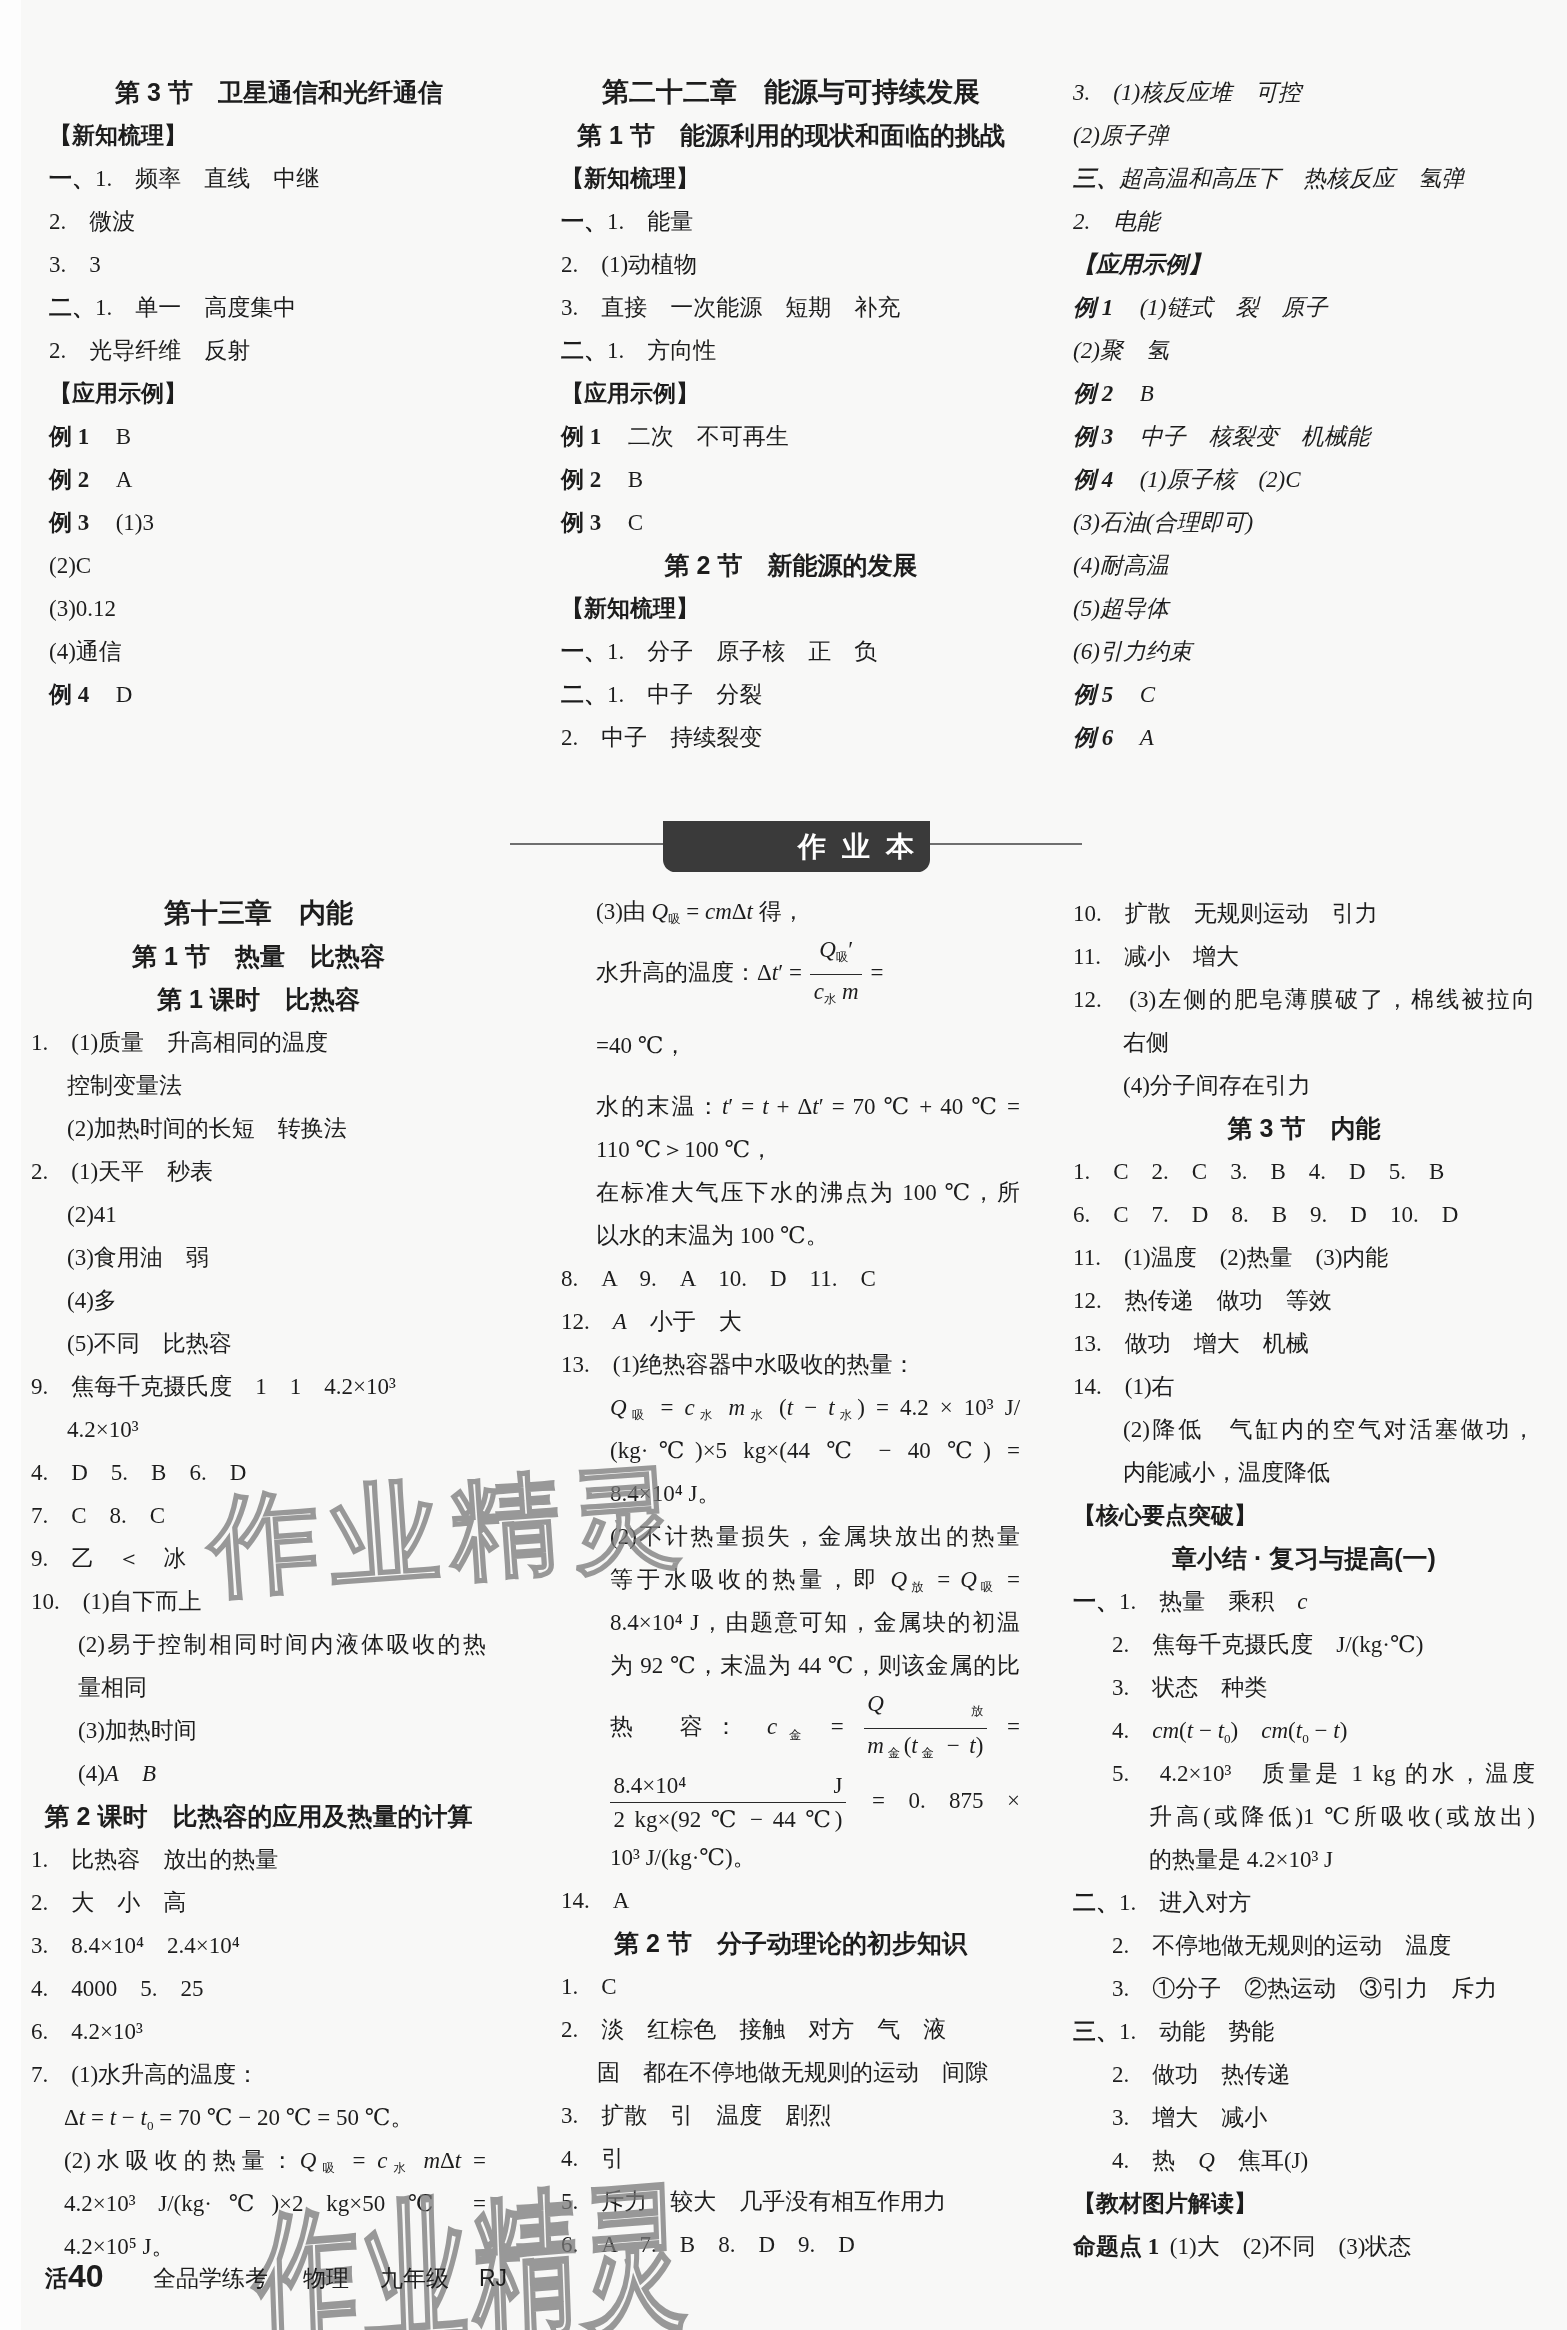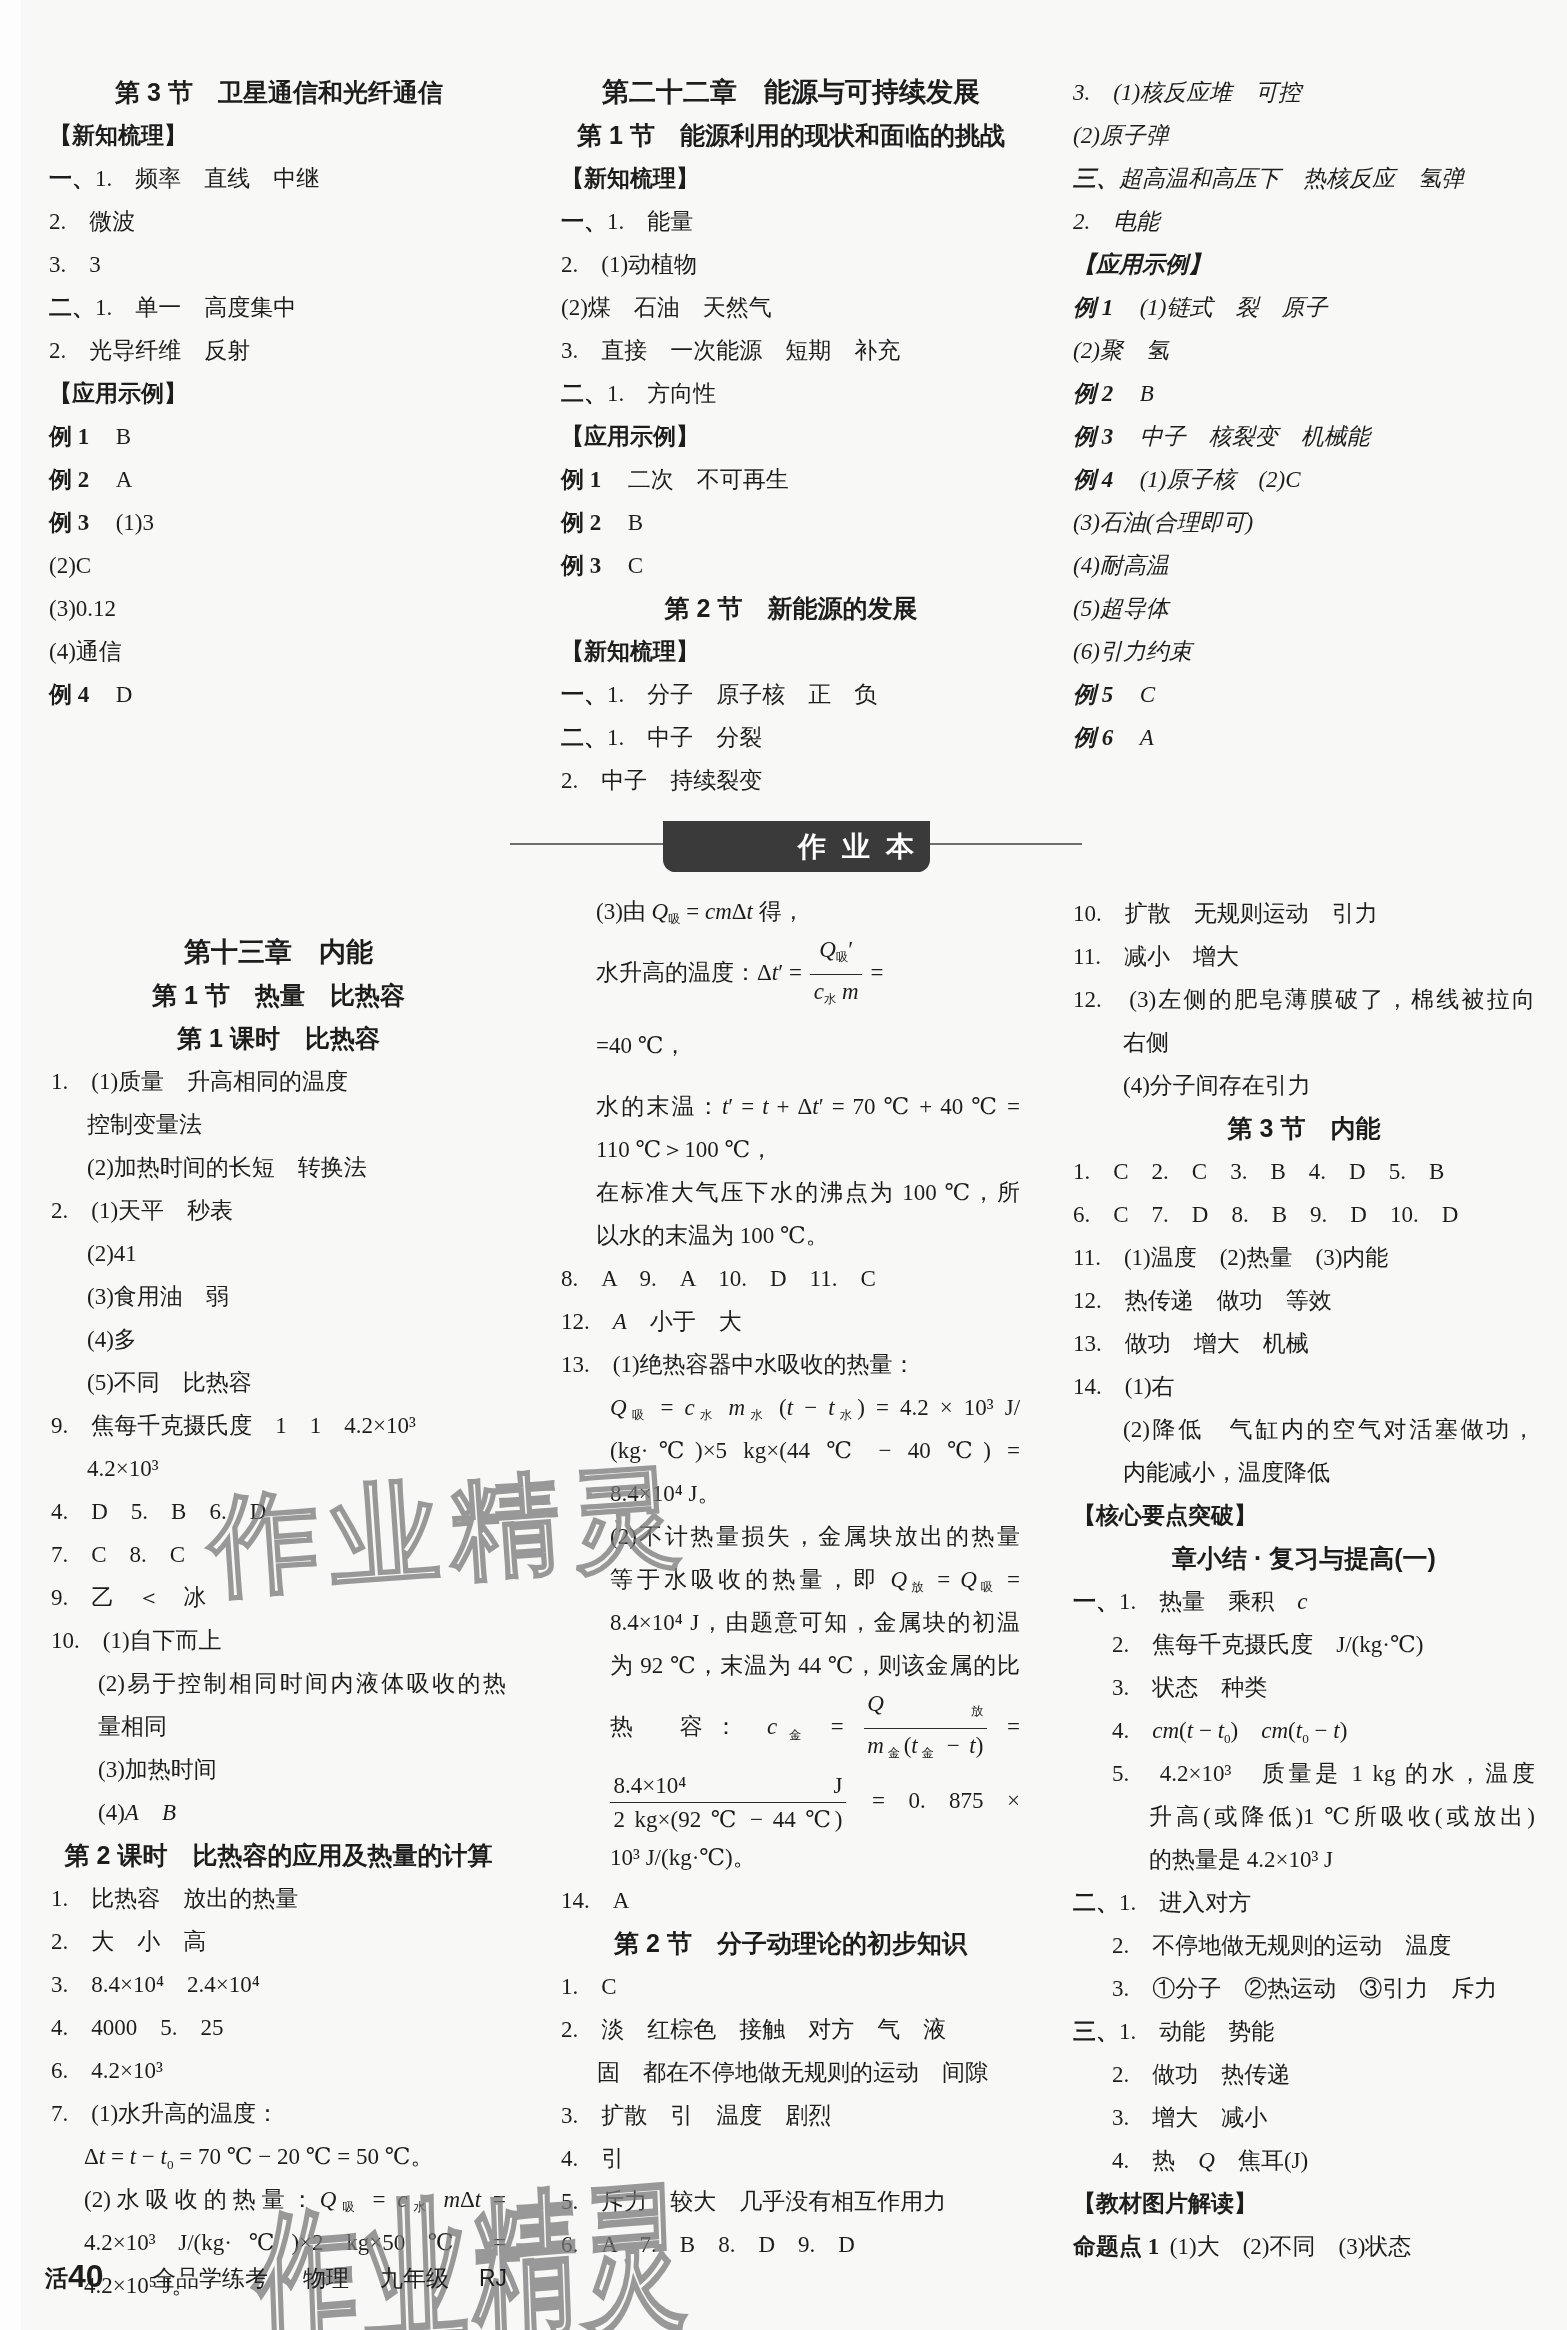--- a/index.html
+++ b/index.html
@@ -67,21 +67,20 @@
   <div class="ln">(4)通信</div>
   <div class="ln"><b class="ex">例 4</b><span>D</span></div>
 </div>
 
 <div class="col top" style="left:561px;top:71px;width:460px;">
   <div class="ln ttl big">第二十二章　能源与可持续发展</div>
   <div class="ln ttl">第 1 节　能源利用的现状和面临的挑战</div>
   <div class="ln"><b class="hd">【新知梳理】</b></div>
   <div class="ln"><b class="num">一、</b><span>1.　能量</span></div>
   <div class="ln">2.　(1)动植物</div>
-  <div class="ln">(2)煤　石油　天然气</div>
   <div class="ln">3.　直接　一次能源　短期　补充</div>
   <div class="ln"><b class="num">二、</b><span>1.　方向性</span></div>
   <div class="ln"><b class="hd">【应用示例】</b></div>
   <div class="ln"><b class="ex">例 1</b><span>二次　不可再生</span></div>
   <div class="ln"><b class="ex">例 2</b><span>B</span></div>
   <div class="ln"><b class="ex">例 3</b><span>C</span></div>
   <div class="ln ttl">第 2 节　新能源的发展</div>
   <div class="ln"><b class="hd">【新知梳理】</b></div>
   <div class="ln"><b class="num">一、</b><span>1.　分子　原子核　正　负</span></div>
   <div class="ln"><b class="num">二、</b><span>1.　中子　分裂</span></div>
@@ -103,21 +102,21 @@
   <div class="ln">(4)耐高温</div>
   <div class="ln">(5)超导体</div>
   <div class="ln">(6)引力约束</div>
   <div class="ln"><b class="ex">例 5</b><span>C</span></div>
   <div class="ln"><b class="ex">例 6</b><span>A</span></div>
 </div>
 
 <div class="banner-line"></div>
 <div class="banner">作业本</div>
 
-<div class="col bot" style="left:51px;top:892px;width:455px;margin-top:39px;">
+<div class="col bot" style="left:31px;top:892px;width:455px;">
   <div class="ln ttl big">第十三章　内能</div>
   <div class="ln ttl">第 1 节　热量　比热容</div>
   <div class="ln ttl">第 1 课时　比热容</div>
   <div class="ln">1.　(1)质量　升高相同的温度</div>
   <div class="ln i41">控制变量法</div>
   <div class="ln i41">(2)加热时间的长短　转换法</div>
   <div class="ln">2.　(1)天平　秒表</div>
   <div class="ln i41">(2)41</div>
   <div class="ln i41">(3)食用油　弱</div>
   <div class="ln i41">(4)多</div>

